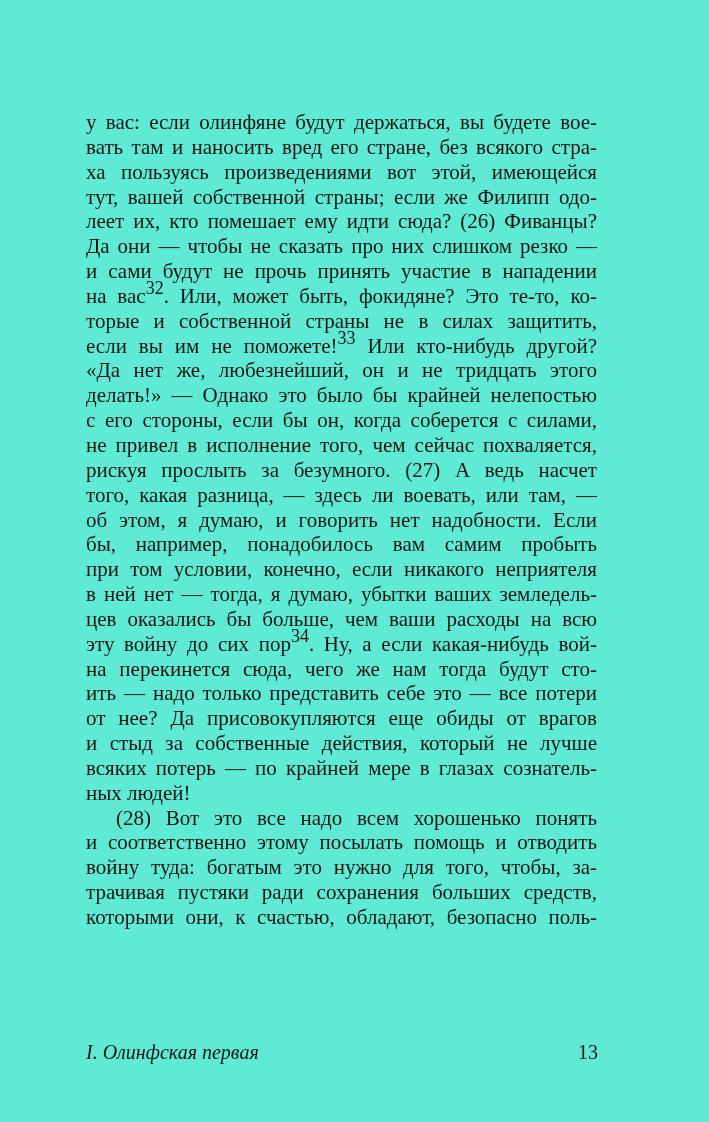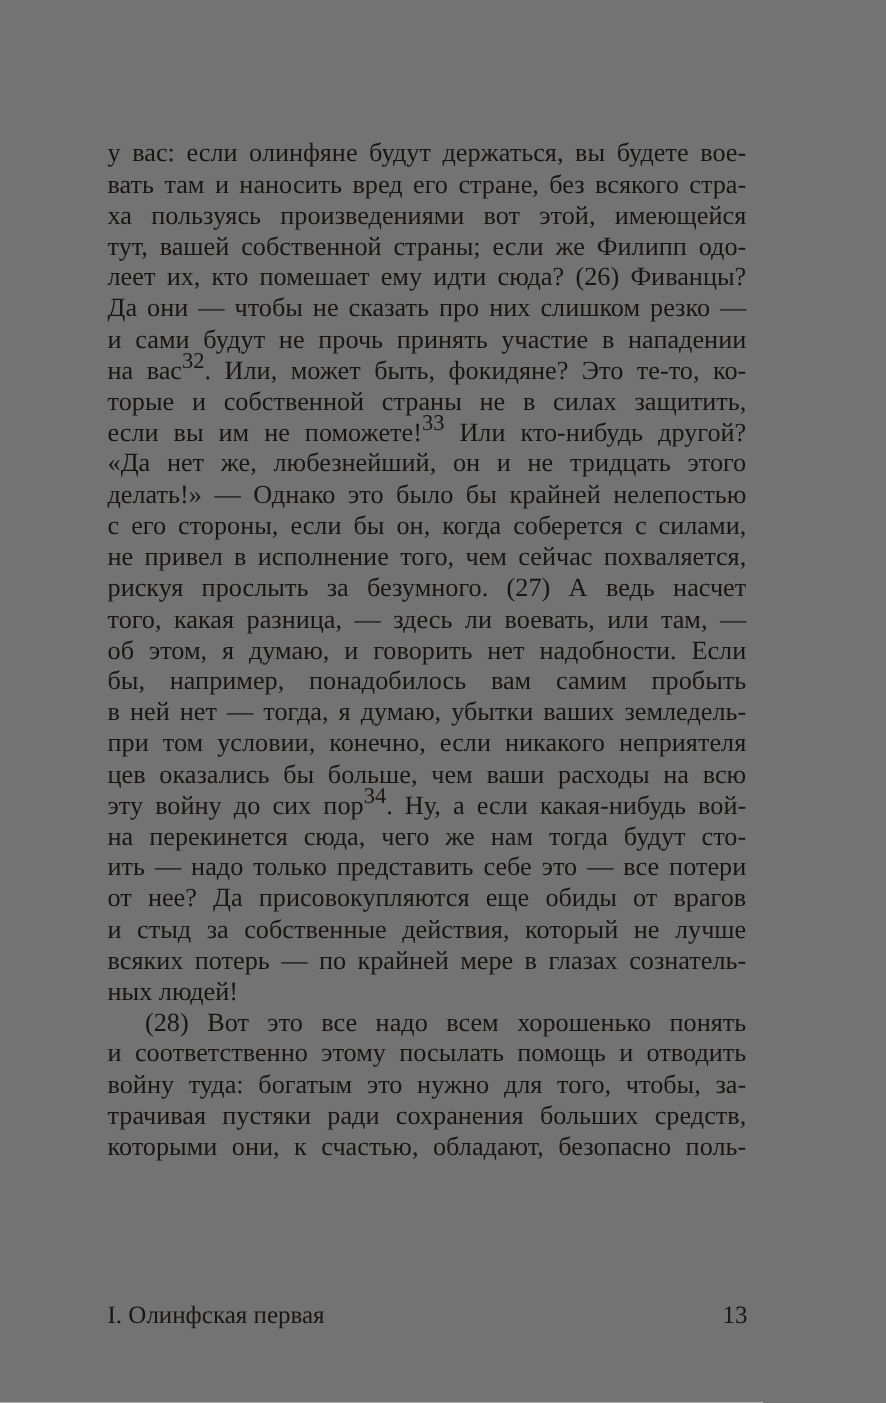--- a/index.html
+++ b/index.html
@@ -1,21 +1,21 @@
 <!DOCTYPE html>
 <html><head>
 <meta charset="utf-8">
 <style>
   html, body { margin: 0; padding: 0; background: #e8e8e8; }
   .sheet {
     position: relative;
     width: 709px;
     height: 1122px;
     margin: 0 auto;
-    background: #737373;
+    background: #5eead4;
     font-family: "Liberation Serif", serif;
     color: #181614;
     overflow: hidden;
   }
   .text-block {
     position: absolute;
     left: 86px;
     top: 110px;
     width: 511px;
     font-size: 21px;
@@ -35,21 +35,21 @@
   .page-footer {
     position: absolute;
     left: 86px;
     top: 997px;
     width: 512px;
     display: flex;
     justify-content: space-between;
     align-items: baseline;
     font-size: 20px;
   }
-  .running-title { }
+  .running-title { font-style: italic; }
   .page-number { font-style: normal; margin-top: 44px; }
 </style>
 </head>
 <body>
 
 <div class="sheet">
   <main class="text-block">
       <div class="line"><span>у вас: если олинфяне будут держаться, вы будете вое-</span></div>
       <div class="line"><span>вать там и наносить вред его стране, без всякого стра-</span></div>
       <div class="line"><span>ха пользуясь произведениями вот этой, имеющейся</span></div>
@@ -61,22 +61,22 @@
       <div class="line"><span>торые и собственной страны не в силах защитить,</span></div>
       <div class="line"><span>если вы им не поможете!</span><sup class="fnref">33</sup><span> Или кто-нибудь другой?</span></div>
       <div class="line"><span>«Да нет же, любезнейший, он и не тридцать этого</span></div>
       <div class="line"><span>делать!» — Однако это было бы крайней нелепостью</span></div>
       <div class="line"><span>с его стороны, если бы он, когда соберется с силами,</span></div>
       <div class="line"><span>не привел в исполнение того, чем сейчас похваляется,</span></div>
       <div class="line"><span>рискуя прослыть за безумного. (27) А ведь насчет</span></div>
       <div class="line"><span>того, какая разница, — здесь ли воевать, или там, —</span></div>
       <div class="line"><span>об этом, я думаю, и говорить нет надобности. Если</span></div>
       <div class="line"><span>бы, например, понадобилось вам самим пробыть</span></div>
+      <div class="line"><span>при том условии, конечно, если никакого неприятеля</span></div>
       <div class="line"><span>в ней нет — тогда, я думаю, убытки ваших земледель-</span></div>
-      <div class="line"><span>при том условии, конечно, если никакого неприятеля</span></div>
       <div class="line"><span>цев оказались бы больше, чем ваши расходы на всю</span></div>
       <div class="line"><span>эту войну до сих пор</span><sup class="fnref">34</sup><span>. Ну, а если какая-нибудь вой-</span></div>
       <div class="line"><span>на перекинется сюда, чего же нам тогда будут сто-</span></div>
       <div class="line"><span>ить — надо только представить себе это — все потери</span></div>
       <div class="line"><span>от нее? Да присовокупляются еще обиды от врагов</span></div>
       <div class="line"><span>и стыд за собственные действия, который не лучше</span></div>
       <div class="line"><span>всяких потерь — по крайней мере в глазах сознатель-</span></div>
       <div class="line para-end"><span>ных людей!</span></div>
       <div class="line indent"><span>(28) Вот это все надо всем хорошенько понять</span></div>
       <div class="line"><span>и соответственно этому посылать помощь и отводить</span></div>

